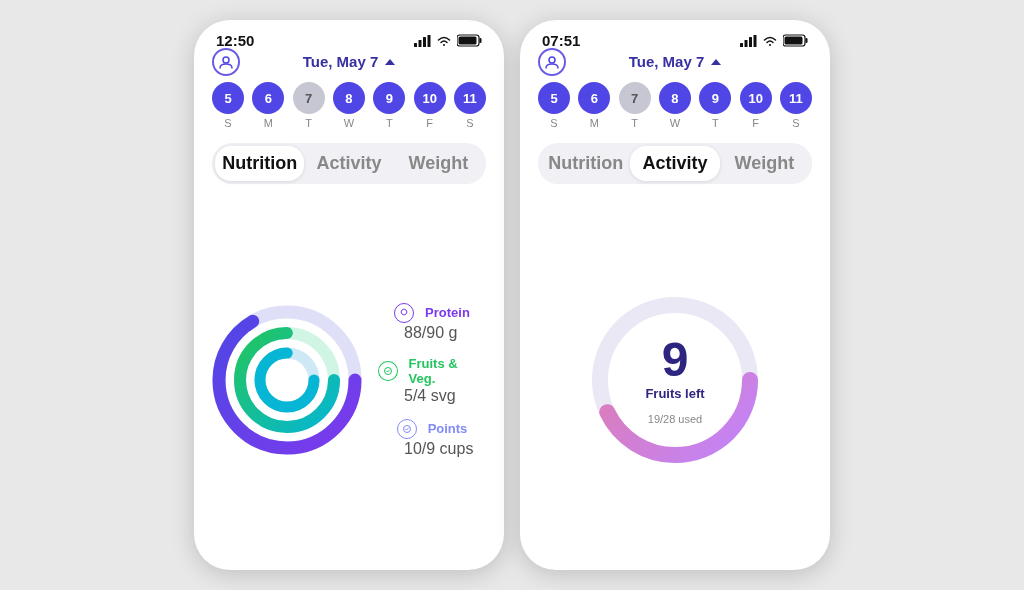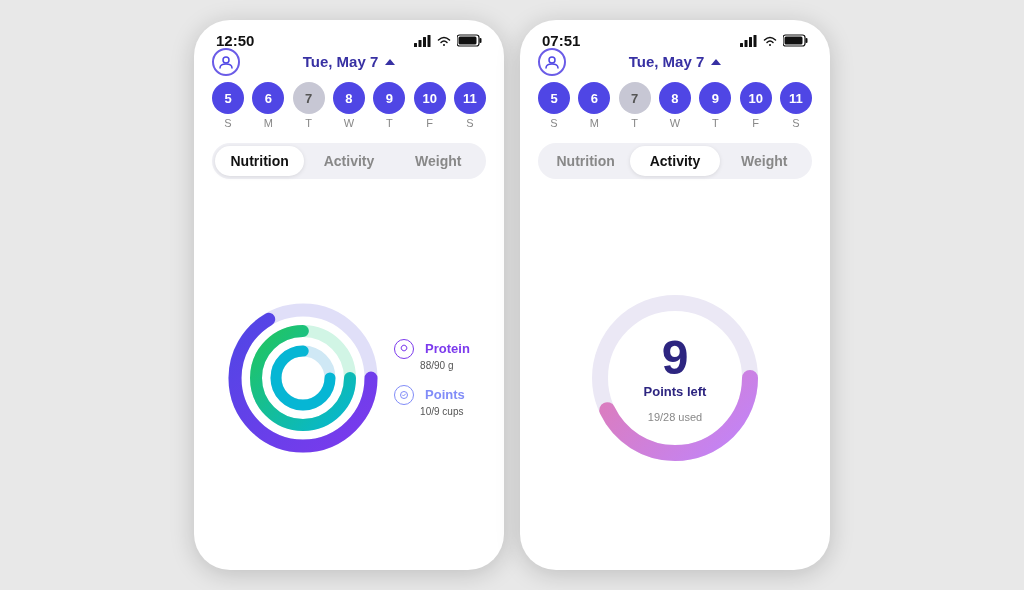--- a/index.html
+++ b/index.html
@@ -123,21 +123,21 @@
       background: #f0f0f5;
       border-radius: 20px;
       padding: 3px;
       margin-bottom: 16px;
     }
     .tab {
       flex: 1;
       text-align: center;
       padding: 7px 0;
       border-radius: 16px;
-      font-size: 14px;
+      font-size: 18px;
       font-weight: 600;
       color: #888;
       cursor: pointer;
     }
     .tab.active {
       background: white;
       color: #111;
       box-shadow: 0 1px 4px rgba(0,0,0,0.1);
     }
     
@@ -161,37 +161,38 @@
     }
     .legend-item {
       display: flex;
       flex-direction: column;
       gap: 1px;
     }
     .legend-title-row {
       display: flex;
       align-items: center;
       gap: 11px;
+      justify-content: center;
     }
     .legend-icon {
       width: 20px;
       height: 20px;
       border-radius: 50%;
       border: 1.5px solid;
       display: flex;
       align-items: center;
       justify-content: center;
       font-size: 9px;
     }
     .legend-name {
       font-size: 13px;
       font-weight: 700;
     }
     .legend-value {
-      font-size: 10px;
+      font-size: 16px;
       color: #555;
       margin-left: 26px;
     }
     
     .points-content {
       flex: 1;
       display: flex;
       align-items: center;
       justify-content: center;
     }
@@ -344,20 +345,32 @@
               <div class="legend-icon" style="border-color:#7c3aed;color:#7c3aed;">
                 <svg width="10" height="10" viewBox="0 0 10 10">
                   <path d="M3 2 Q5 0 7 2 Q9 4 7 6 Q5 8 3 6 Q1 4 3 2Z" stroke="#7c3aed" stroke-width="1" fill="none"></path>
                 </svg>
               </div>
               <span class="legend-name" style="color:#7c3aed;">Protein</span>
             </div>
             <span class="legend-value">88/90 g</span>
           </div>
 
+          <div class="legend-item">
+            <div class="legend-title-row">
+              <div class="legend-icon" style="border-color:#22c55e;color:#22c55e;">
+                <svg width="10" height="10" viewBox="0 0 10 10">
+                  <circle cx="5" cy="5" r="3.5" stroke="#22c55e" stroke-width="1" fill="none"></circle>
+                  <path d="M3.5 5 L4.5 6 L6.5 4" stroke="#22c55e" stroke-width="1" fill="none" stroke-linecap="round" stroke-linejoin="round"></path>
+                </svg>
+              </div>
+              <span class="legend-name" style="color:#22c55e;">Fruits &amp; Veg.</span>
+            </div>
+            <span class="legend-value">5/4 svg</span>
+          </div>
 
           <div class="legend-item">
             <div class="legend-title-row">
               <div class="legend-icon" style="border-color:#818cf8;color:#818cf8;">
                 <svg width="10" height="10" viewBox="0 0 10 10">
                   <circle cx="5" cy="5" r="3.5" stroke="#818cf8" stroke-width="1" fill="none"></circle>
                   <path d="M3.5 5 L4.5 6 L6.5 4" stroke="#818cf8" stroke-width="1" fill="none" stroke-linecap="round" stroke-linejoin="round"></path>
                 </svg>
               </div>
               <span class="legend-name" style="color:#818cf8;">Points</span>
@@ -453,21 +466,21 @@
                 <stop offset="100%" style="stop-color:#c084fc"></stop>
               </linearGradient>
             </defs>
 
             <circle cx="90" cy="90" r="75" fill="none" stroke="#ebe8f5" stroke-width="16"></circle>
 
             <circle cx="90" cy="90" r="75" fill="none" stroke="url(#pointsGrad)" stroke-width="16" stroke-dasharray="320 471" stroke-dashoffset="118" stroke-linecap="round"></circle>
           </svg>
           <div class="points-center-text">
             <div class="points-number">9</div>
-            <div class="points-label">Points left</div>
+            <div class="points-label">Fruits left</div>
             <div class="points-sub">19/28 used</div>
           </div>
         </div>
       </div>
 
     </div>
   </div>
 
 </div>
 

